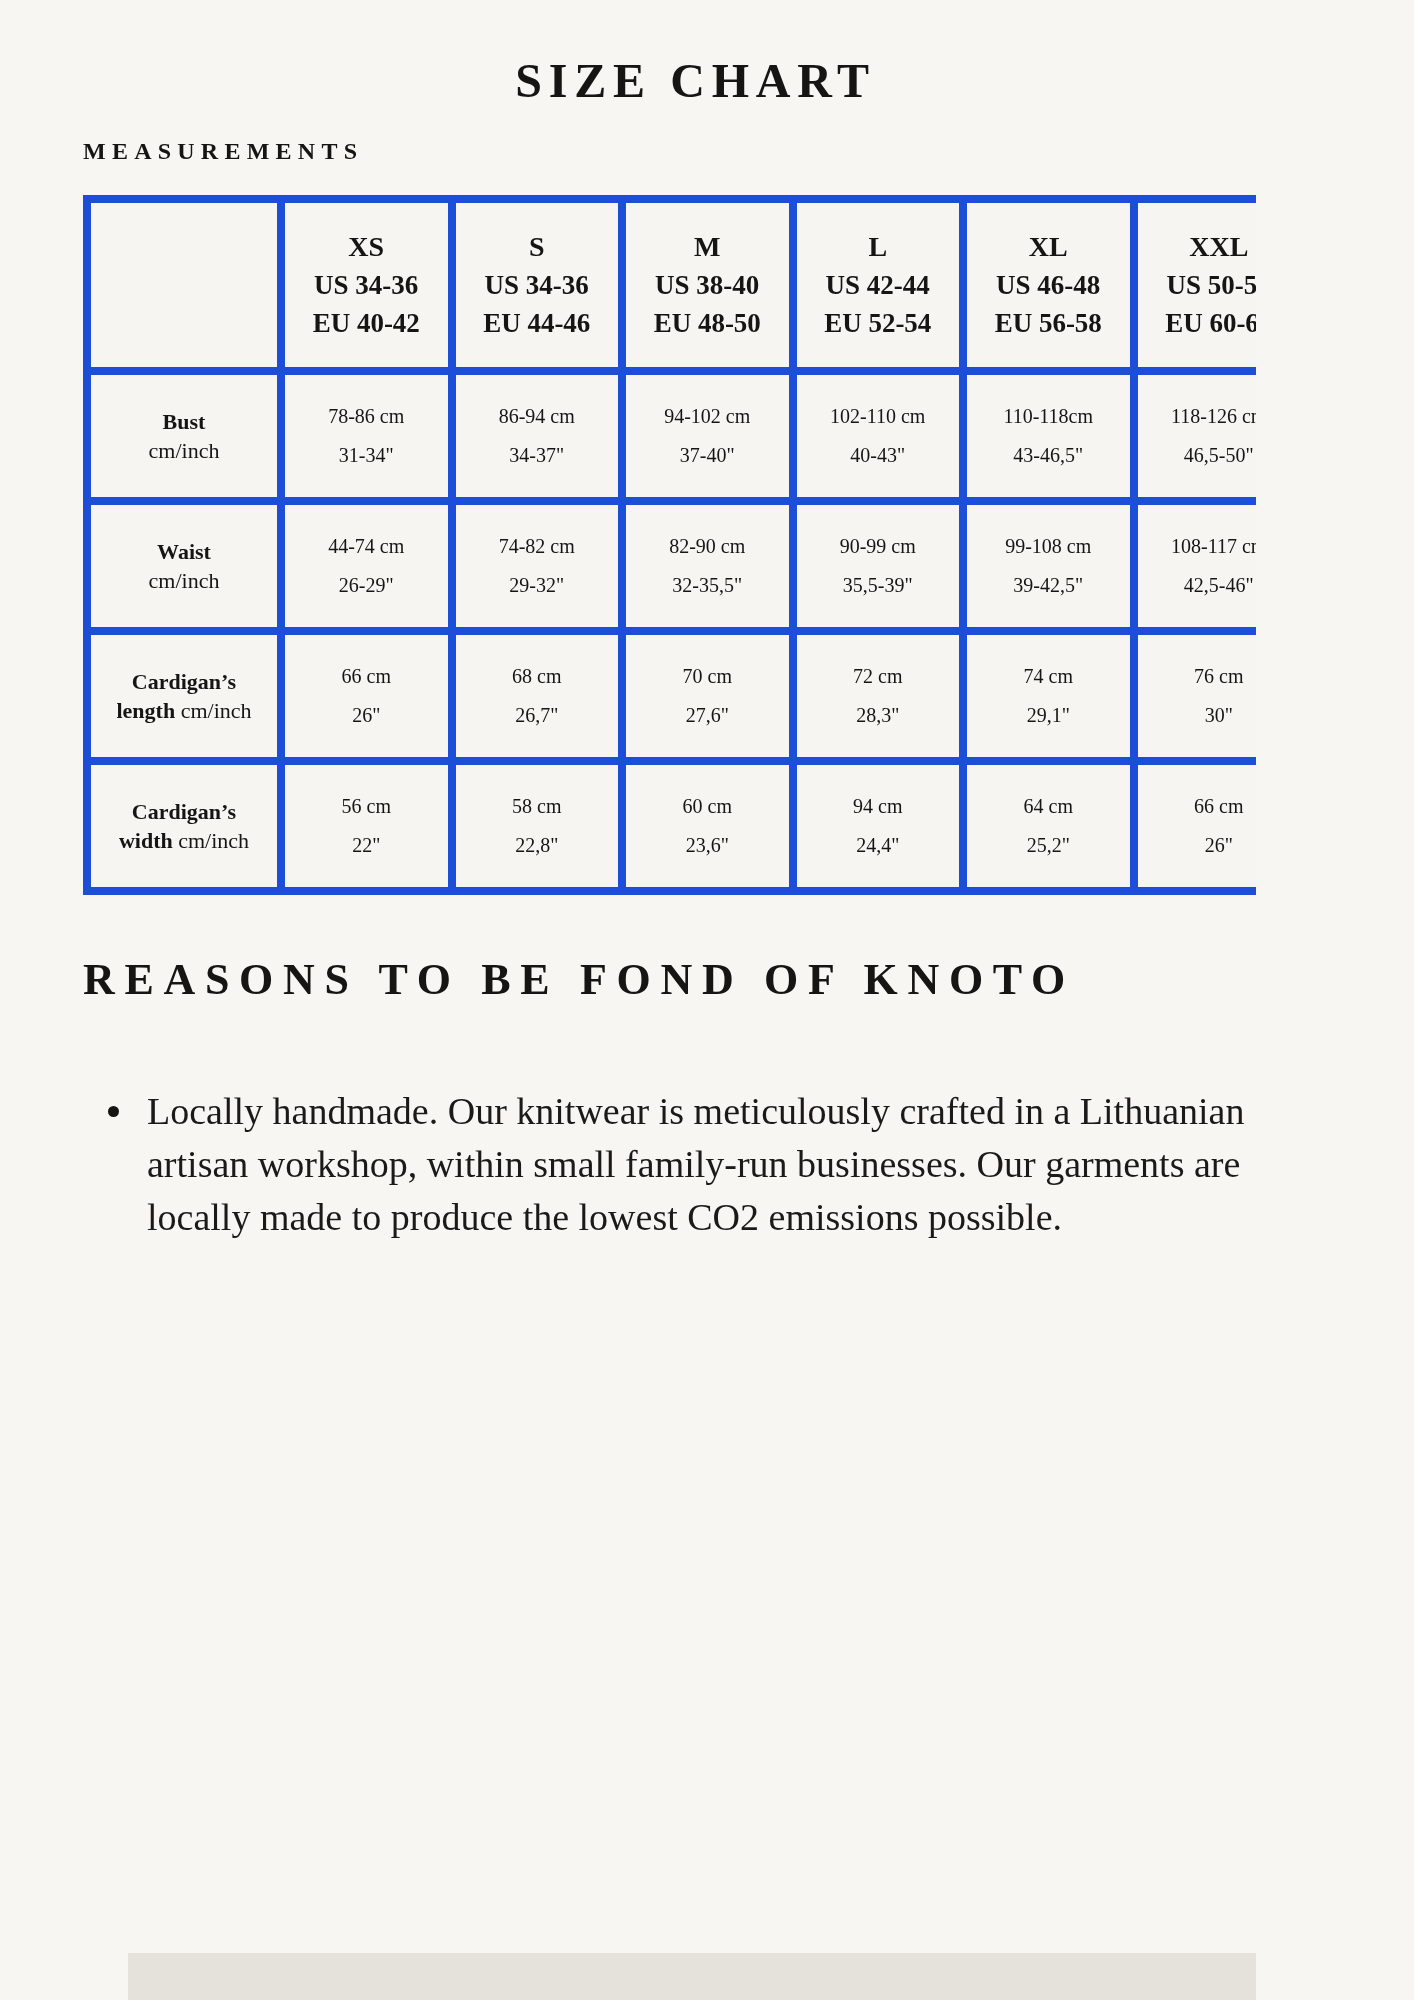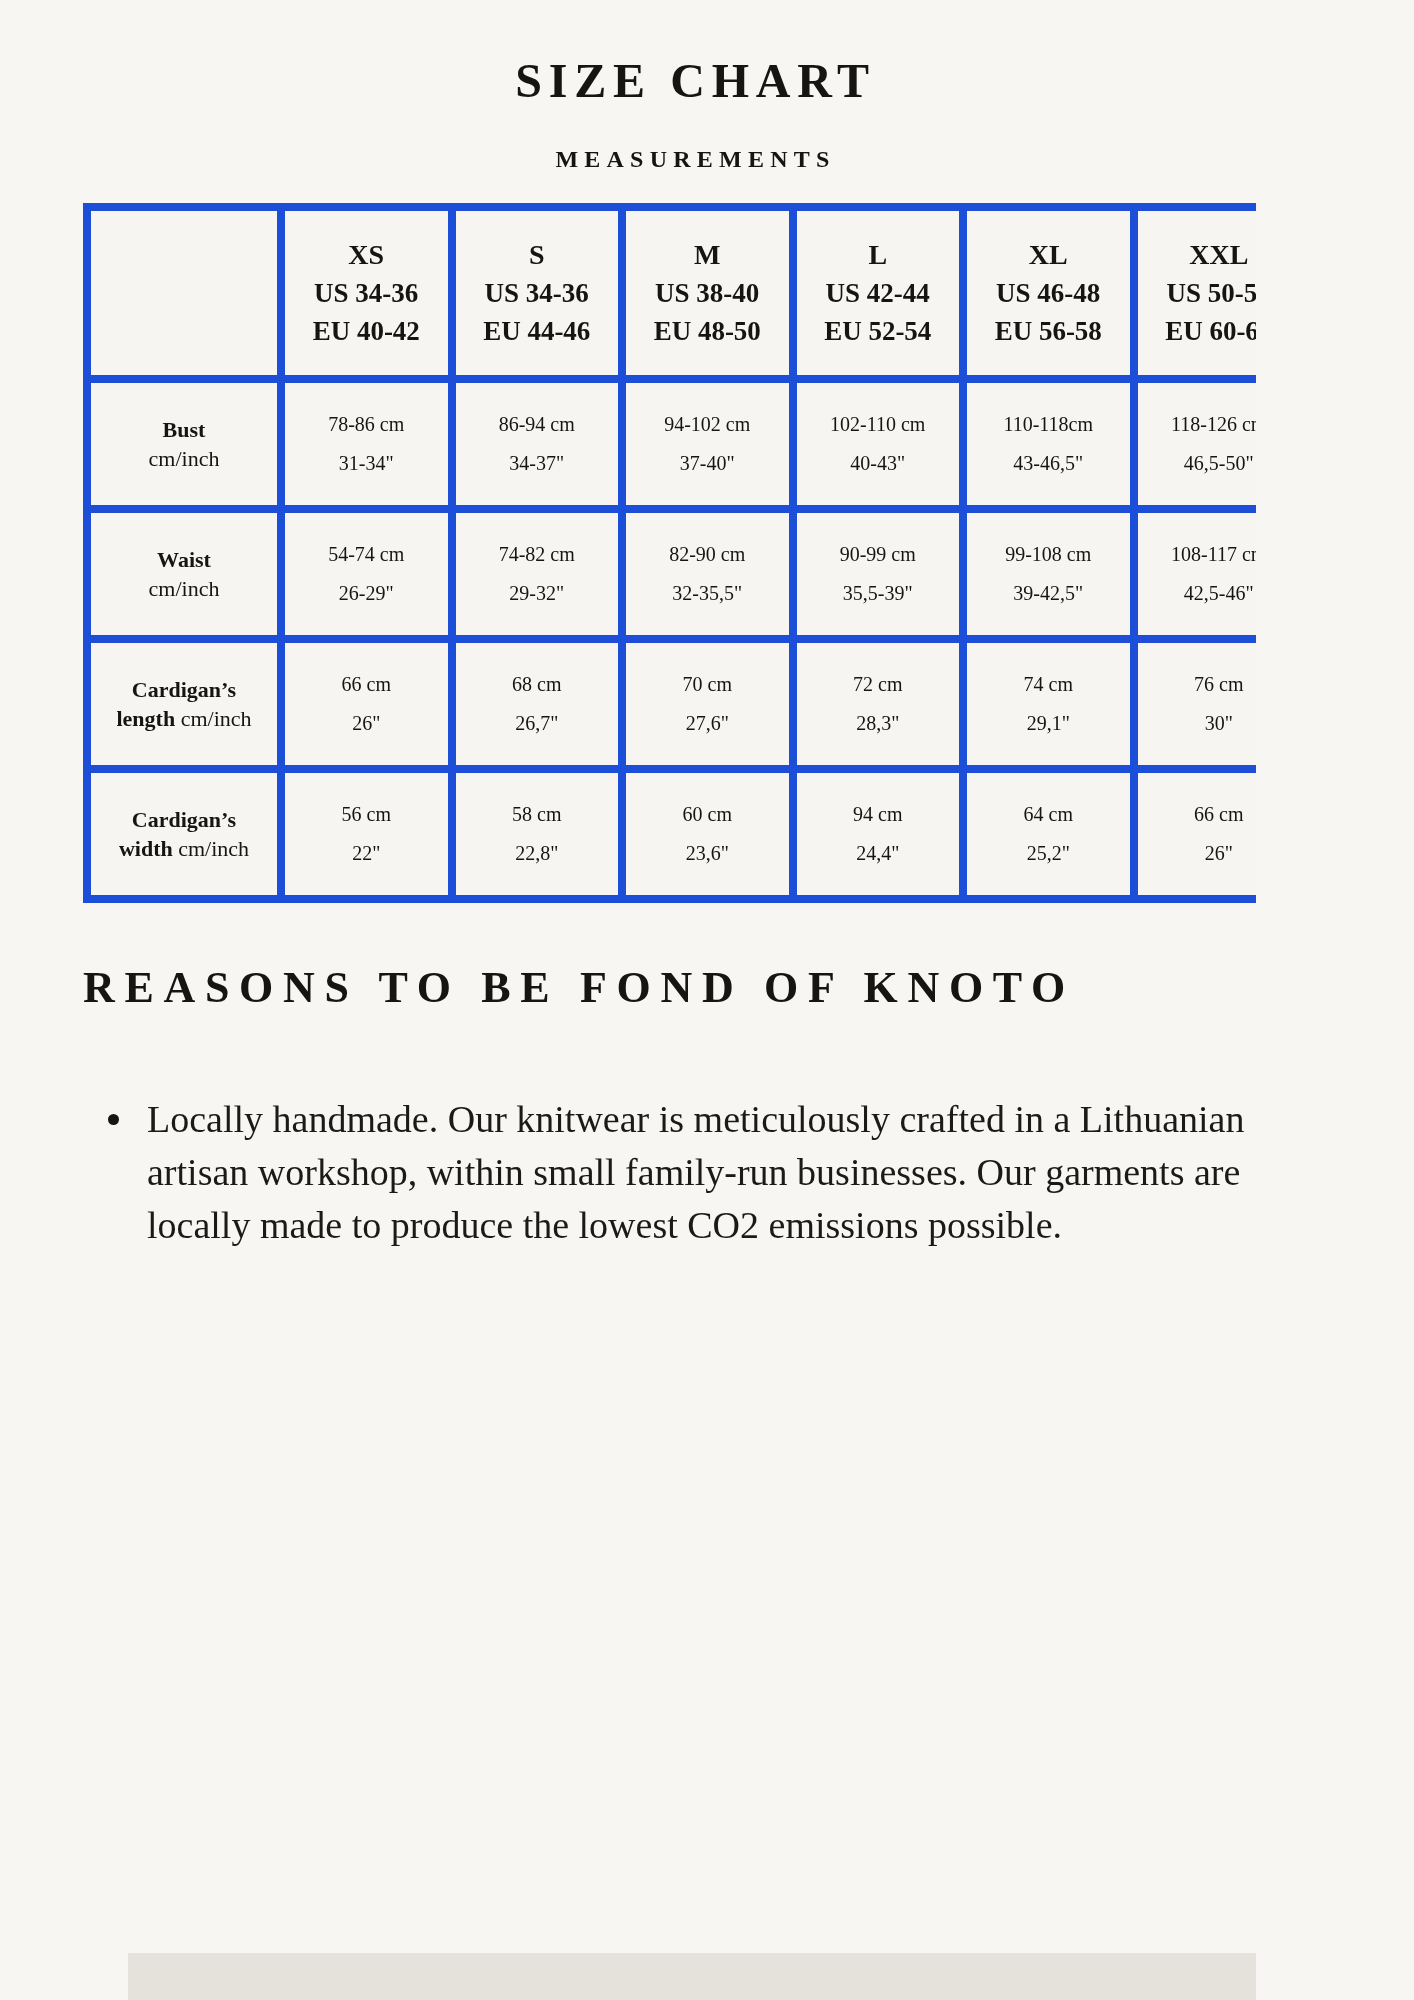--- a/index.html
+++ b/index.html
@@ -23,22 +23,21 @@
   .page-title {
     margin: 56px 0 0 0;
     text-align: center;
     font-size: 48px;
     font-weight: bold;
     letter-spacing: 0.14em;
     line-height: 1.05;
     color: #161514;
   }
   .page-subtitle {
-    margin: 40px 0 0 0;
-    text-align: center;
+    margin: 32px 0 0 0;
     font-size: 24px;
     font-weight: bold;
     letter-spacing: 0.26em;
     line-height: 1.1;
     color: #161514;
   }
   table.size-table {
     margin-top: 30px;
     width: 1225px;
     border-collapse: collapse;
@@ -190,21 +189,21 @@
           <div class="in">46,5-50"</div>
         </td>
       </tr>
 
       <tr class="data-row">
         <th class="rowlabel">
           <div class="lbl1">Waist</div>
           <div class="lbl2"><span class="b"></span><span>cm/inch</span></div>
         </th>
         <td class="val">
-          <div class="cm">54-74 cm</div>
+          <div class="cm">44-74 cm</div>
           <div class="in">26-29"</div>
         </td>
         <td class="val">
           <div class="cm">74-82 cm</div>
           <div class="in">29-32"</div>
         </td>
         <td class="val">
           <div class="cm">82-90 cm</div>
           <div class="in">32-35,5"</div>
         </td>

